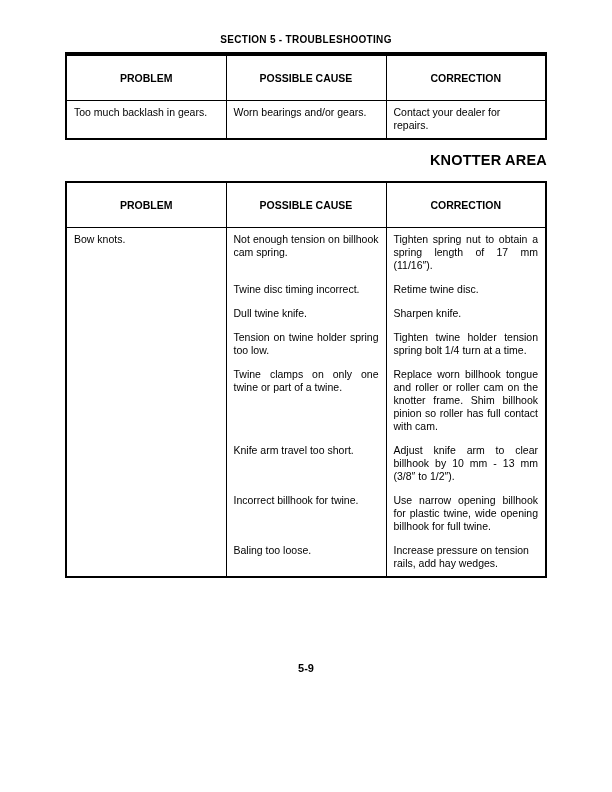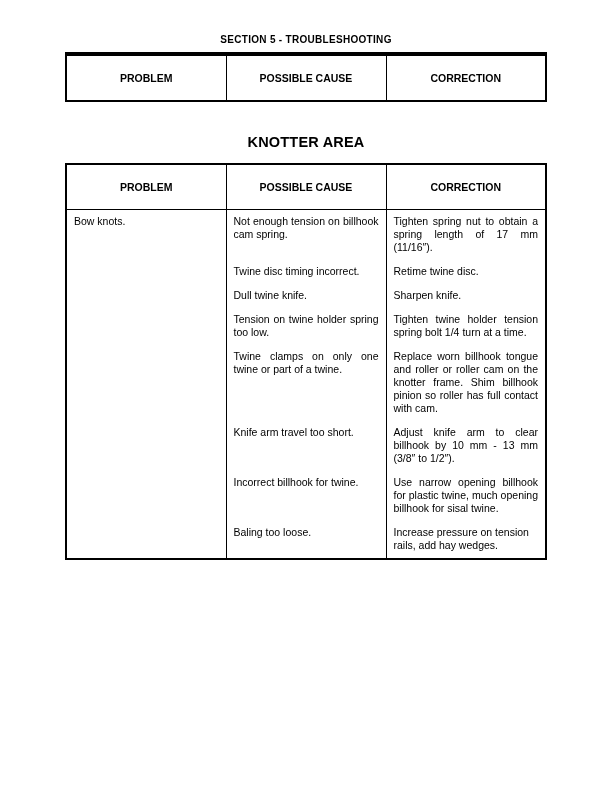--- a/index.html
+++ b/index.html
@@ -25,21 +25,21 @@
     padding-bottom: 7px;
     border-bottom: 2px solid #000;
   }
   .section-title {
     text-align: center;
     font-weight: bold;
     font-size: 14.5px;
     margin: 20px 0 13px 0;
     letter-spacing: 0.2px;
   }
-  .section-title.second { margin-top: 32px; }
+  .section-title.second { margin-top: 12px; text-align: right; }
   table.trouble {
     width: 100%;
     border-collapse: collapse;
     border: 2px solid #000;
     table-layout: fixed;
   }
   table.trouble th {
     width: 33.33%;
     font-size: 10.5px;
     font-weight: bold;
@@ -81,20 +81,25 @@
 
   <table class="trouble gearbox">
     <thead>
       <tr>
         <th>PROBLEM</th>
         <th>POSSIBLE CAUSE</th>
         <th>CORRECTION</th>
       </tr>
     </thead>
     <tbody>
+      <tr>
+        <td>Too much backlash in gears.</td>
+        <td>Worn bearings and/or gears.</td>
+        <td>Contact your dealer for repairs.</td>
+      </tr>
     </tbody>
   </table>
 
   <div class="section-title second">KNOTTER AREA</div>
 
   <table class="trouble knotter">
     <thead>
       <tr>
         <th>PROBLEM</th>
         <th>POSSIBLE CAUSE</th>
@@ -122,23 +127,24 @@
       <tr class="pair">
         <td class="justify">Twine clamps on only one twine or part of a twine.</td>
         <td class="justify">Replace worn billhook tongue and roller or roller cam on the knotter frame. Shim billhook pinion so roller has full contact with cam.</td>
       </tr>
       <tr class="pair">
         <td>Knife arm travel too short.</td>
         <td class="justify">Adjust knife arm to clear billhook by 10 mm - 13 mm (3/8″ to 1/2″).</td>
       </tr>
       <tr class="pair">
         <td>Incorrect billhook for twine.</td>
-        <td class="justify">Use narrow opening billhook for plastic twine, much opening billhook for sisal twine.</td>
+        <td class="justify">Use narrow opening billhook for plastic twine, wide opening billhook for full twine.</td>
       </tr>
       <tr class="pair last">
         <td>Baling too loose.</td>
         <td>Increase pressure on tension rails, add hay wedges.</td>
       </tr>
     </tbody>
   </table>
 
+  <div class="page-footer">5-9</div>
 
 </div>
 
 </body></html>

